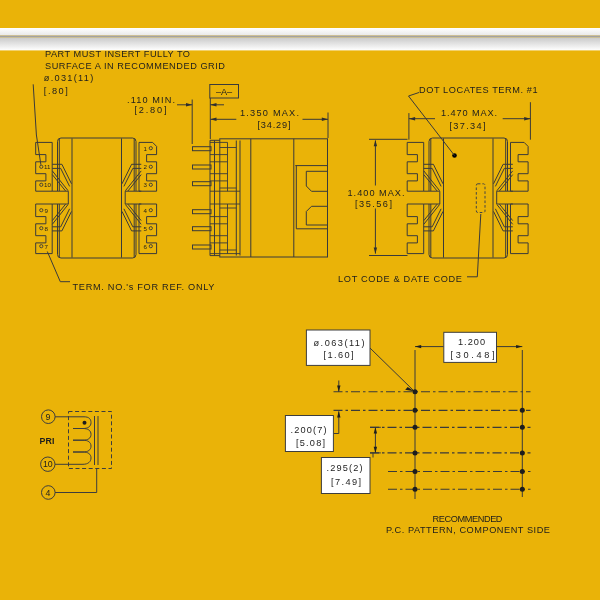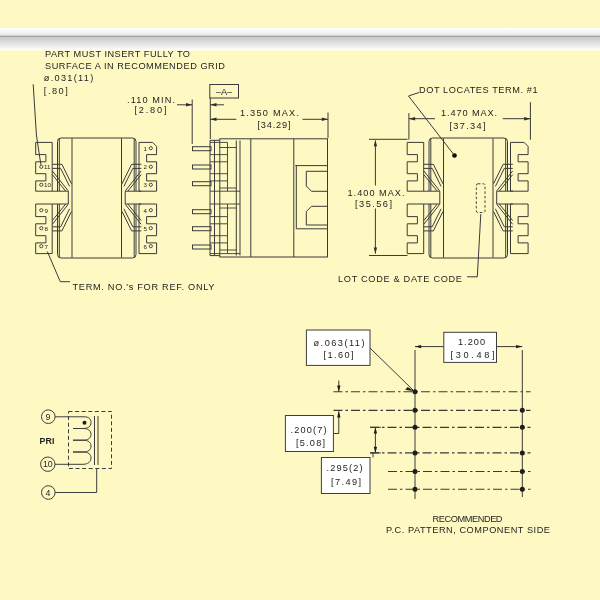--- a/index.html
+++ b/index.html
@@ -1,16 +1,16 @@
 <!DOCTYPE html>
 <html><head>
 <meta charset="utf-8">
 <style>
   html,body{margin:0;padding:0;background:#fff;}
-  #page{position:relative;width:600px;height:600px;background:#fef9c3;overflow:hidden;}
+  #page{position:relative;width:600px;height:600px;background:#eab308;overflow:hidden;}
   svg{position:absolute;top:0;left:0;}
   text{font-family:"Liberation Sans",sans-serif;fill:#1d1d1d;}
 </style>
 </head>
 <body>
 <div id="page">
 <svg width="600" height="600" viewBox="0 0 600 600">
 <defs>
   <linearGradient id="shadow" x1="0" y1="0" x2="0" y2="1">
     <stop offset="0" stop-color="#c9c9c9"></stop>

